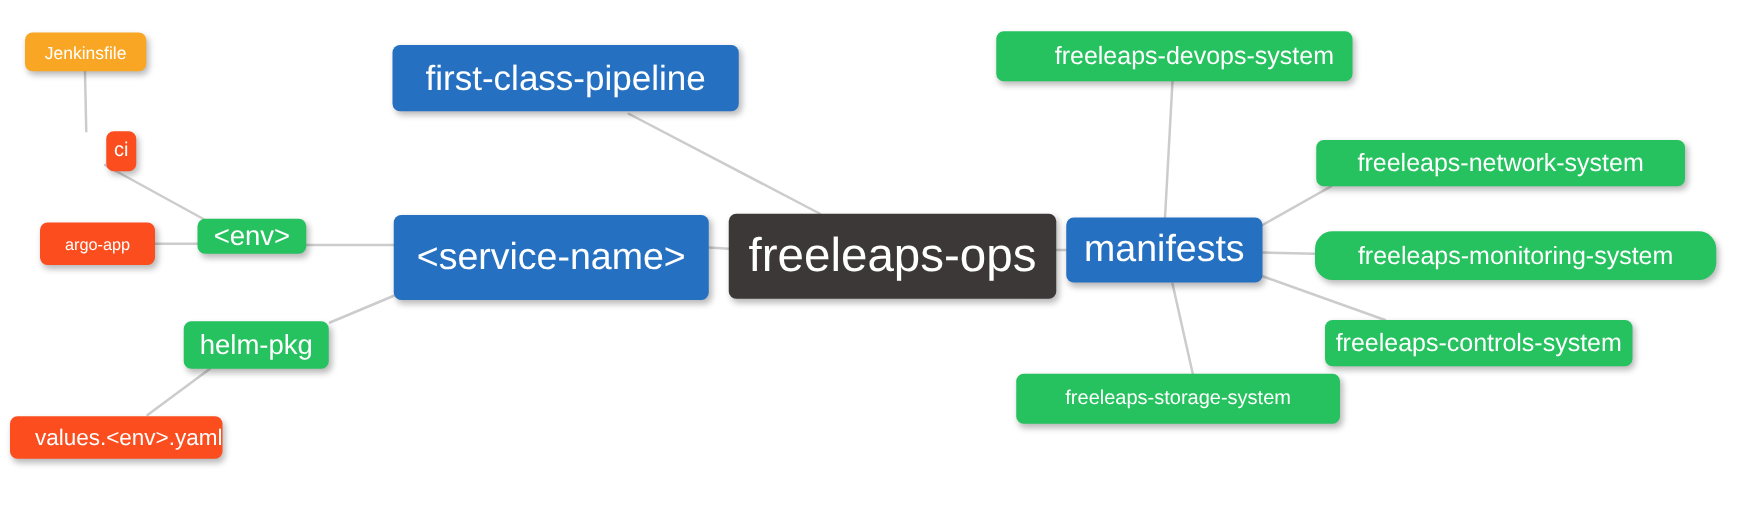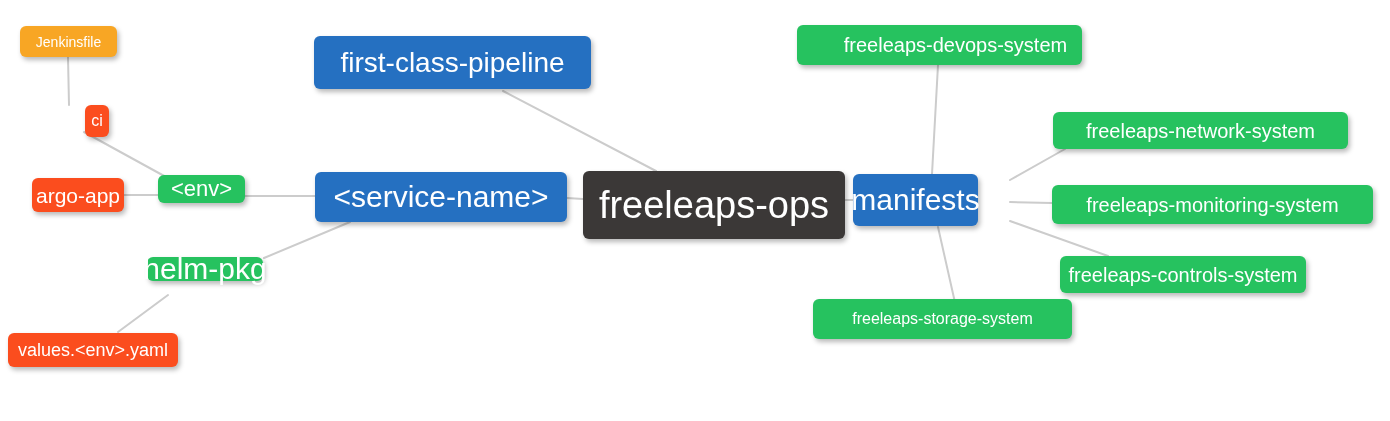--- a/index.html
+++ b/index.html
@@ -60,51 +60,51 @@
       <line x1="1010" y1="221" x2="1108" y2="256" stroke="#cccccc" stroke-width="2" stroke-linecap="round"></line>
       <line x1="938" y1="227" x2="956" y2="307" stroke="#cccccc" stroke-width="2" stroke-linecap="round"></line>
     </svg>
   <div id="nodes">
       <div class="node" style="left: 583px; top: 171px; width: 262px; height: 68px; background: rgb(59, 56, 55); color: rgb(255, 255, 255); font-size: 38px;">
         <span>freeleaps-ops</span>
       </div>
       <div class="node" style="left: 314px; top: 36px; width: 277px; height: 53px; background: rgb(37, 112, 193); color: rgb(255, 255, 255); font-size: 28px;">
         <span>first-class-pipeline</span>
       </div>
-      <div class="node" style="left: 315px; top: 172px; width: 252px; height: 50px; background: rgb(37, 112, 193); color: rgb(255, 255, 255); font-size: 30px;">
+      <div class="node" style="left: 315px; top: 172px; width: 252px; height: 68px; background: rgb(37, 112, 193); color: rgb(255, 255, 255); font-size: 30px;">
         <span>&lt;service-name&gt;</span>
       </div>
-      <div class="node" style="left: 853px; top: 174px; width: 125px; height: 52px; background: rgb(37, 112, 193); color: rgb(255, 255, 255); font-size: 30px; justify-content: center;">
+      <div class="node" style="left: 853px; top: 174px; width: 157px; height: 52px; background: rgb(37, 112, 193); color: rgb(255, 255, 255); font-size: 30px; justify-content: center;">
         <span>manifests</span>
       </div>
       <div class="node" style="left: 158px; top: 175px; width: 87px; height: 28px; background: rgb(38, 194, 95); color: rgb(255, 255, 255); font-size: 22px;">
         <span>&lt;env&gt;</span>
       </div>
-      <div class="node" style="left: 147px; top: 257px; width: 116px; height: 24px; background: rgb(38, 194, 95); color: rgb(255, 255, 255); font-size: 30px;">
+      <div class="node" style="left: 147px; top: 257px; width: 116px; height: 38px; background: rgb(38, 194, 95); color: rgb(255, 255, 255); font-size: 22px;">
         <span>helm-pkg</span>
       </div>
-      <div class="node" style="left: 32px; top: 178px; width: 92px; height: 34px; background: rgb(251, 77, 30); color: rgb(255, 255, 255); font-size: 21px;">
+      <div class="node" style="left: 32px; top: 178px; width: 92px; height: 34px; background: rgb(251, 77, 30); color: rgb(255, 255, 255); font-size: 13px;">
         <span>argo-app</span>
       </div>
       <div class="node" style="left: 53px; top: 105px; width: 24px; height: 32px; background: rgb(251, 77, 30); color: rgb(255, 255, 255); font-size: 16px; margin-left: 32px;">
         <span>ci</span>
       </div>
-      <div class="node" style="left: 8px; top: 333px; width: 170px; height: 34px; background: rgb(251, 77, 30); color: rgb(255, 255, 255); font-size: 18px;">
+      <div class="node" style="left: 8px; top: 333px; width: 170px; height: 34px; background: rgb(251, 77, 30); color: rgb(255, 255, 255); font-size: 18px; justify-content: flex-end;">
         <span>values.&lt;env&gt;.yaml</span>
       </div>
       <div class="node" style="left: 20px; top: 26px; width: 97px; height: 31px; background: rgb(248, 166, 36); color: rgb(255, 255, 255); font-size: 14px;">
         <span>Jenkinsfile</span>
       </div>
       <div class="node" style="left: 797px; top: 25px; width: 285px; height: 40px; background: rgb(38, 194, 95); color: rgb(255, 255, 255); font-size: 20px; padding-left: 32px;">
         <span>freeleaps-devops-system</span>
       </div>
       <div class="node" style="left: 1053px; top: 112px; width: 295px; height: 37px; background: rgb(38, 194, 95); color: rgb(255, 255, 255); font-size: 20px; justify-content: center;">
         <span>freeleaps-network-system</span>
       </div>
-      <div class="node" style="left: 1052px; top: 185px; width: 321px; height: 39px; background: rgb(38, 194, 95); color: rgb(255, 255, 255); font-size: 20px;">
+      <div class="node" style="left: 1052px; top: 185px; width: 321px; height: 39px; background: rgb(38, 194, 95); color: rgb(255, 255, 255); font-size: 20px; border-radius: 14px;">
         <span>freeleaps-monitoring-system</span>
       </div>
       <div class="node" style="left: 1060px; top: 256px; width: 246px; height: 37px; background: rgb(38, 194, 95); color: rgb(255, 255, 255); font-size: 20px;">
         <span>freeleaps-controls-system</span>
       </div>
       <div class="node" style="left: 813px; top: 299px; width: 259px; height: 40px; background: rgb(38, 194, 95); color: rgb(255, 255, 255); font-size: 16px;">
         <span>freeleaps-storage-system</span>
       </div>
     </div>
 </div>

